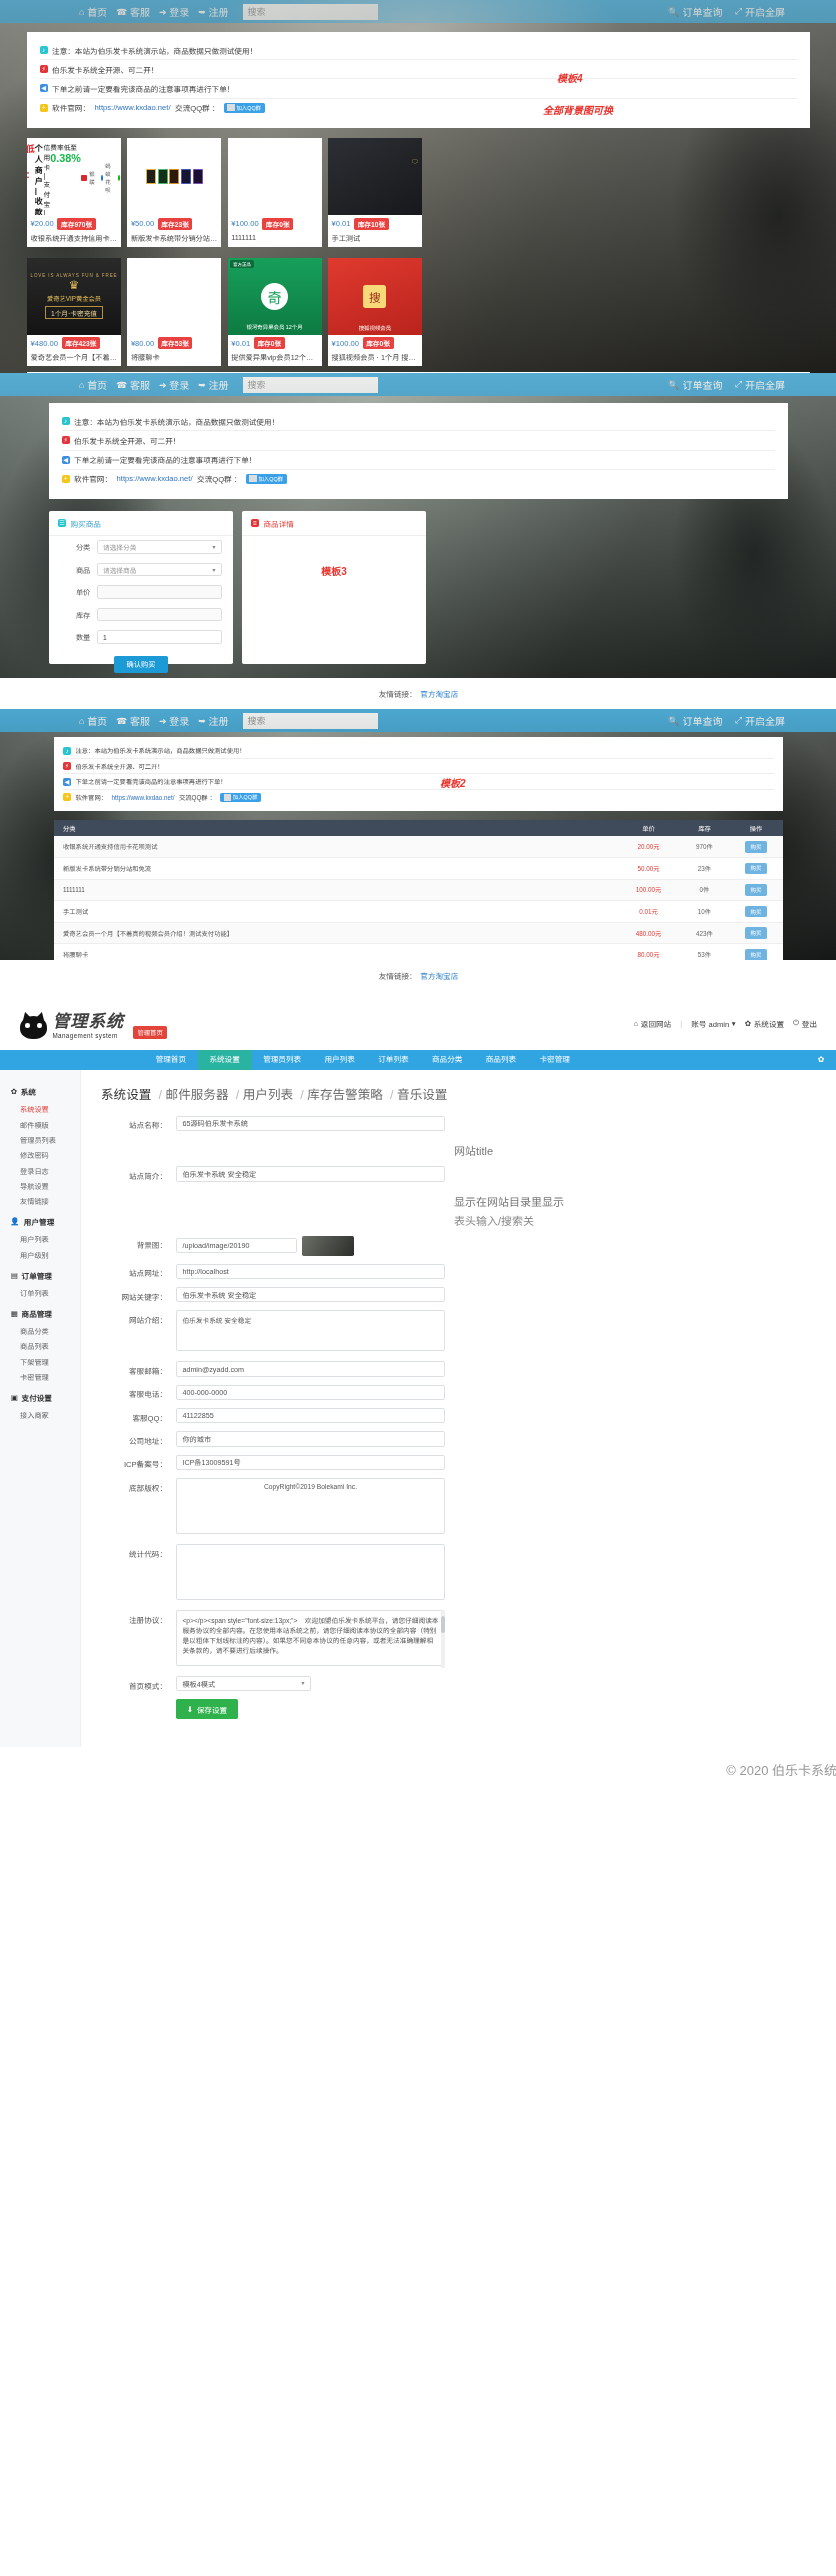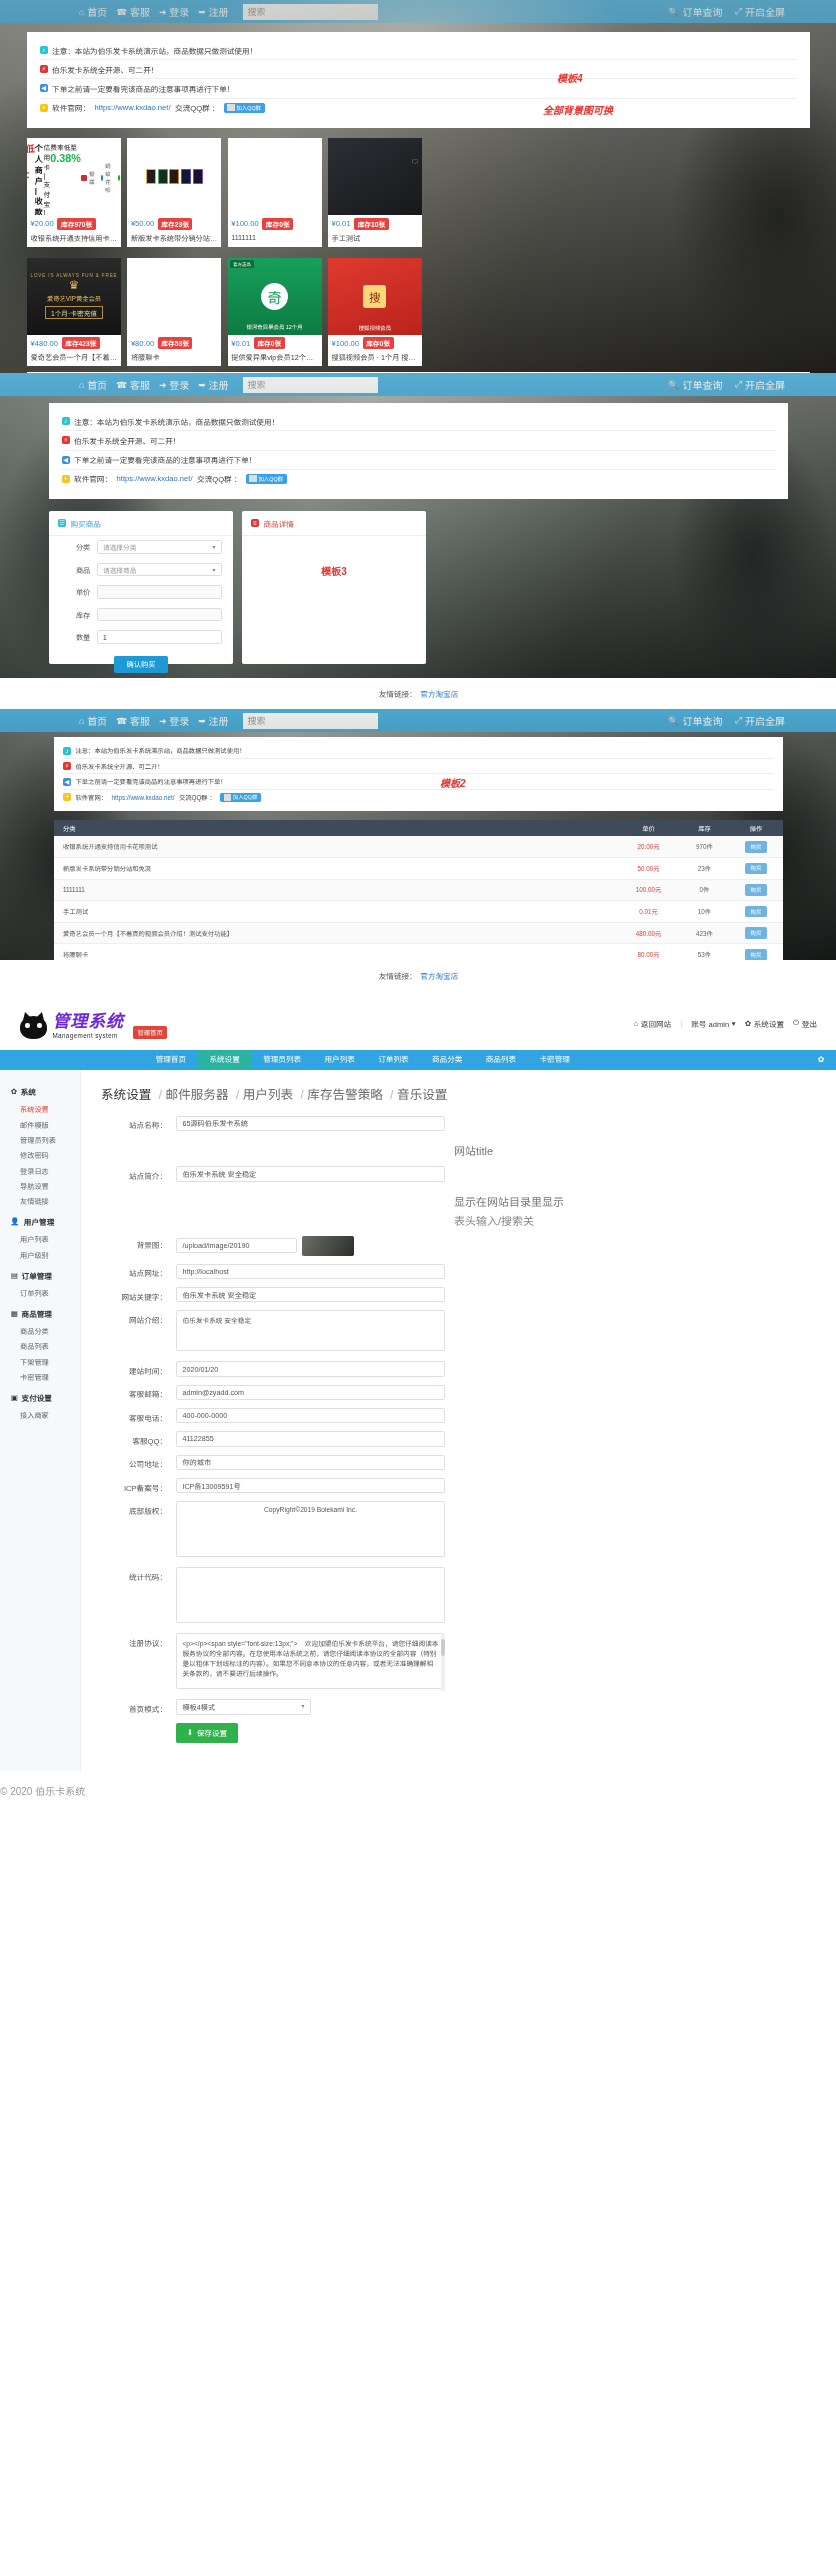--- a/index.html
+++ b/index.html
@@ -189,21 +189,21 @@
     width:27px;height:23px;border-radius:50% 50% 45% 45%;background:#111;position:relative;
   }
   .logo-cat::before, .logo-cat::after{
     content:""; position:absolute; top:-4.5px; width:0;height:0;
     border-left:4.5px solid transparent;border-right:4.5px solid transparent;border-bottom:7.2px solid #111;
   }
   .logo-cat::before { left:1.8px; transform: rotate(-15deg);}
   .logo-cat::after  { right:1.8px; transform: rotate(15deg);}
   .logo-eye { position:absolute; top:7.2px; width:4.5px;height:4.5px;border-radius:50%;background:#fff;}
   .logo-eye.l{ left:5.4px;} .logo-eye.r{ right:5.4px;}
-  .logo-text .cn { font-size:17px; font-weight:bold; font-style:italic; color:#6d28d9; letter-spacing:0.9px;}
+  .logo-text .cn { font-size:17px; font-weight:bold; font-style:italic; color:#404040; letter-spacing:0.9px;}
   .logo-text .en { font-size:6.3px; color:#333; letter-spacing:0.4px;}
   .logo-badge { background:#e2443c; color:#fff; font-size:6.3px; padding:1.8px 4.5px; border-radius:1.8px; margin-left:3.6px;}
   .admin-top-right { margin-left:auto; display:flex; align-items:center; gap:9px; font-size:7.6px; color:#444;}
   .admin-top-right .it { display:flex; align-items:center; gap:2.7px; cursor:pointer;}
   .admin-top-right .sep { color:#ccc; }
 
   .admin-tabs { background:#31a4e2; display:flex; align-items:center; padding-left: 144px; height:20px;}
   .admin-tabs .tab { color:#fff; font-size:7.6px; padding: 0 11.7px; line-height:20px; height:20px; cursor:pointer; white-space:nowrap;}
   .admin-tabs .tab.active { background:#2bb3a2; }
   .admin-tabs .gear { margin-left:auto; color:#fff; margin-right: 12.6px; font-size:8px;}
@@ -233,21 +233,21 @@
   .hint { font-size:11px; color:#777; margin-left: 9px; padding-top:2.7px;margin-top:24px;}
   .hint .l2 { display:block; margin-top:2.7px; color:#888;}
   .thumb-prev { width: 52px; height: 20px; background:linear-gradient(120deg,#6b6f66,#2c2e2b); border-radius:1.8px; margin-left:5.4px; }
   .sel-wrap { position:relative; width: 135px; }
   .sel-wrap .car { position:absolute; right:5.4px; top:3.6px; font-size:5.4px; color:#888; }
   .save-btn {
     background:#2fb24c; color:#fff; border:0; border-radius:1.8px; font-size:7.6px;
     padding: 4.5px 10.8px; cursor:pointer; display:inline-flex; align-items:center; gap:3.6px;
     font-family: inherit;
   }
-  .adm-footer { text-align:left; font-size:10px; color:#999; padding: 12.6px 0 14.4px 0; }
+  .adm-footer { text-align:right; font-size:13px; color:#999; padding: 12.6px 0 14.4px 0; }
 
   .scrollcol { position:relative; }
   .scrollbar { position:absolute; right:0; top:0; width:4.5px; height:100%; background:#f0f0f0;}
   .scrollbar i { position:absolute; left:0; top:10%; width:4.5px; height:30%; background:#c8ccd0; border-radius:2.7px; display:block;}
 </style>
 </head>
 <body>
 
 <section class="tpl1 wrap">
   <div class="bgart"></div>
@@ -824,24 +824,20 @@
       <div class="arow">
         <div class="lab">网站关键字：</div>
         <div class="fld"><input class="inp" value="伯乐发卡系统 安全稳定" style=""></div>
       </div>
 
       <div class="arow">
         <div class="lab">网站介绍：</div>
         <div class="fld"><textarea class="ta" style="">伯乐发卡系统 安全稳定</textarea></div>
       </div>
 
-      <div class="arow">
-        <div class="lab">建站时间：</div>
-        <div class="fld"><input class="inp" value="2020/01/20" style=""></div>
-      </div>
 
       <div class="arow">
         <div class="lab">客服邮箱：</div>
         <div class="fld"><input class="inp" value="admin@zyadd.com" style=""></div>
       </div>
 
       <div class="arow">
         <div class="lab">客服电话：</div>
         <div class="fld"><input class="inp" value="400-000-0000" style=""></div>
       </div>

